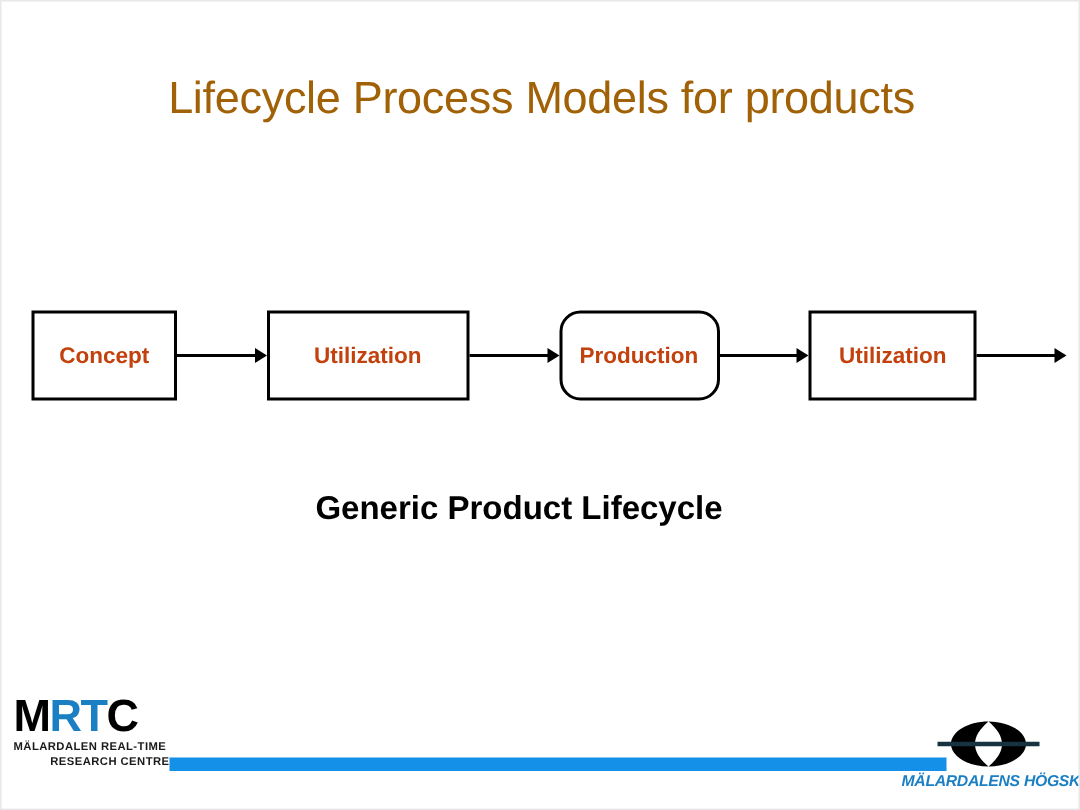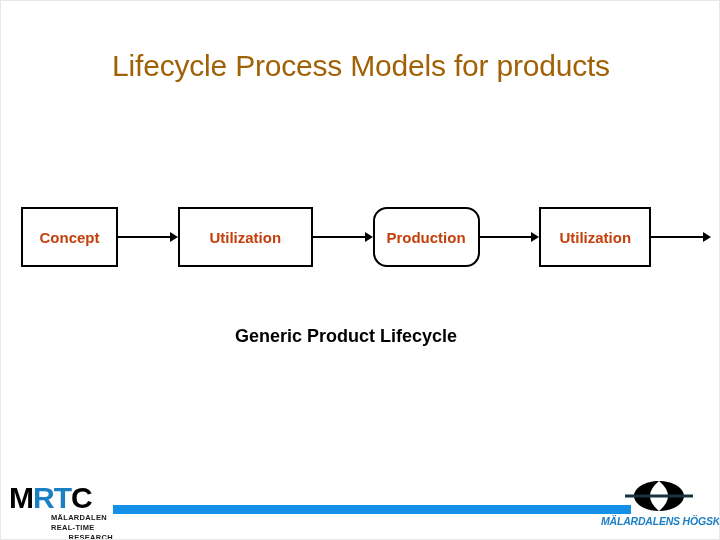--- a/index.html
+++ b/index.html
@@ -96,61 +96,60 @@
     border-left: 8px solid #000000;
   }
 
   
   .caption {
     position: absolute;
     left: 0;
     top: 325px;
     width: 690px;
     text-align: center;
-    font-size: 18px;
+    font-size: 22px;
     font-weight: bold;
     color: #000000;
     white-space: nowrap;
   }
 
   
   .footer-bar {
     position: absolute;
     left: 112px;
     top: 504px;
     width: 518px;
     height: 9px;
     background: #1490e8;
   }
 
   
   .mrtc-logo {
     position: absolute;
     left: 8px;
-    top: 482px;
+    top: 462px;
     width: 104px;
     height: 58px;
   }
   .mrtc-word {
     font-size: 30px;
     font-weight: bold;
     letter-spacing: -1px;
     line-height: 30px;
     font-family: "Liberation Sans", sans-serif;
   }
   .mrtc-word .k { color: #000000; }
   .mrtc-word .b { color: #1b7fc4; }
   .mrtc-sub {
     font-size: 7.5px;
     font-weight: bold;
     color: #1a1a1a;
     line-height: 10px;
     letter-spacing: 0.3px;
     font-family: "Liberation Sans", sans-serif;
-    margin-left: 42px;
   }
   .mrtc-sub .line1 { display: block; }
   .mrtc-sub .line2 { display: block; text-align: right; }
 
   
   .mdh-logo {
     position: absolute;
     left: 600px;
     top: 478px;
     width: 116px;

